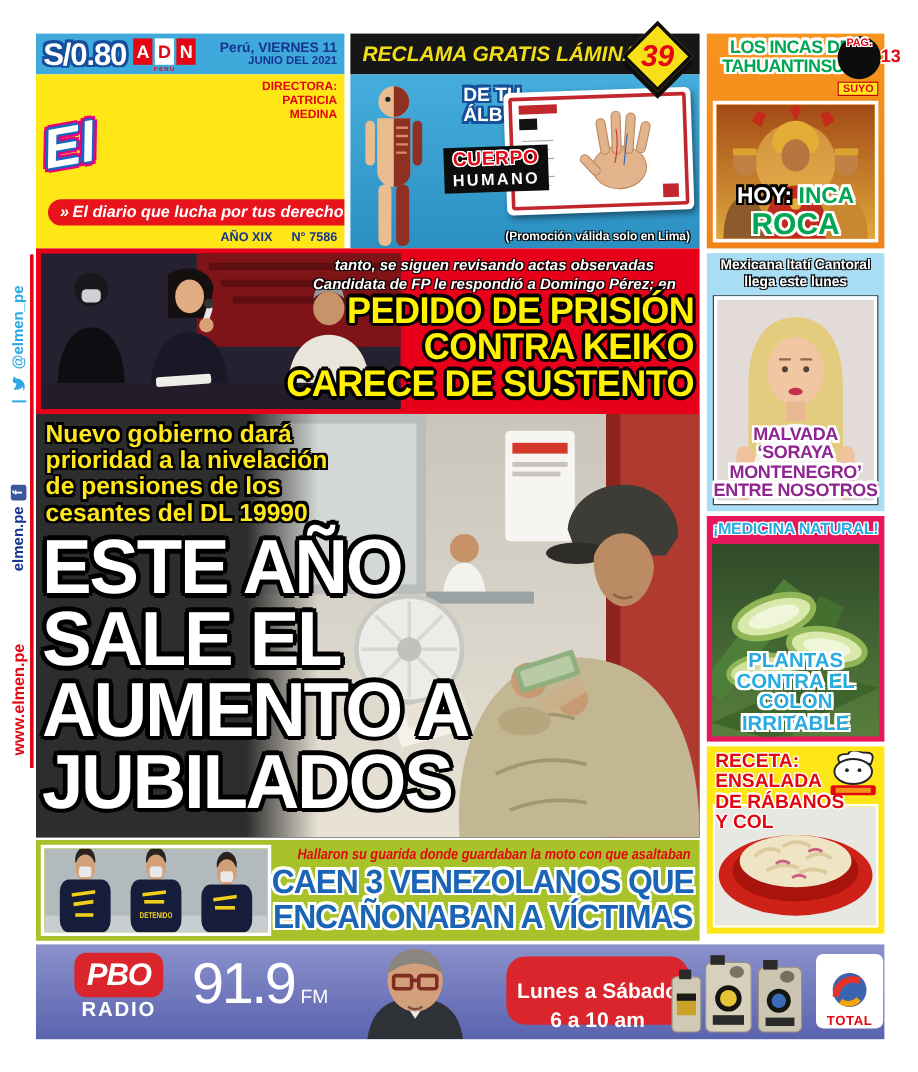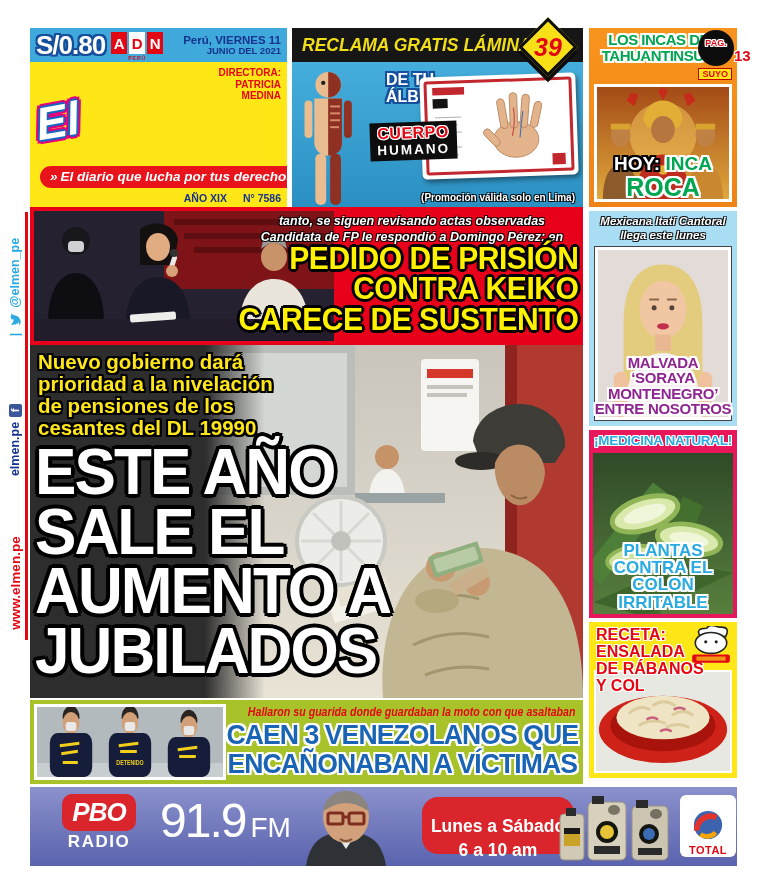--- a/index.html
+++ b/index.html
@@ -53,21 +53,21 @@
   .humano{display:block;font-size:13.5px;font-weight:700;color:#fff;letter-spacing:2px;}
   .lamina{position:absolute;right:6px;top:13px;width:156px;height:102px;background:#fff;border-radius:5px;transform:rotate(-2deg);box-shadow:2px 3px 5px rgba(0,0,0,.45);}
   .lamina-frame{position:absolute;inset:4px;border:3px solid #C1272D;border-radius:3px;overflow:hidden;}
   .validity{position:absolute;right:8px;bottom:4px;color:#fff;font-weight:700;font-size:10px;}
   .anat{position:absolute;left:2px;bottom:0;width:90px;height:138px;}
 
   
   .incas{left:589px;top:28px;width:148px;height:179px;background:linear-gradient(180deg,#F7941E,#EF8318);}
   .incatitle{position:absolute;left:0;right:0;top:4px;text-align:center;color:#00A651;font-weight:700;font-size:15px;line-height:1.05;letter-spacing:-.5px;z-index:2;}
   .pagcircle{position:absolute;top:2px;right:3px;width:36px;height:36px;border-radius:50%;background:#0d0d0d;text-align:center;z-index:4;}
-  .paglabel{display:block;margin-top:8px;font-size:9px;font-weight:700;color:#E30613;}
+  .paglabel{display:block;margin-top:0;font-size:9px;font-weight:700;color:#E30613;}
   .pagnum{display:block;margin-top:-1px;font-size:15px;font-weight:700;color:#E30613;padding-left:36px;}
   .suyo{position:absolute;top:40px;right:5px;background:#FFE61A;color:#E30613;font-weight:700;font-size:9px;padding:0 3px;border:1px solid #C00000;z-index:4;}
   .incaphoto{position:absolute;left:5px;right:5px;top:56px;bottom:5px;border:3px solid #fff;overflow:hidden;}
   .hoyline{position:absolute;left:0;right:0;bottom:32px;text-align:center;font-size:19px;font-weight:700;z-index:2;}
   .hoy{color:#fff;}
   .incaname{color:#00A651;}
   .roca{position:absolute;left:0;right:0;bottom:5px;text-align:center;font-size:25px;font-weight:700;color:#00A651;z-index:2;}
 
   
   .keiko{left:30px;top:207px;width:553px;height:138px;background:#E8001B;}
@@ -81,21 +81,21 @@
   
   .main{left:30px;top:345px;width:553px;height:353px;background:#2D2D2D;overflow:hidden;}
   .mphoto{position:absolute;left:175px;top:0;width:378px;height:353px;}
   .mkicker{position:absolute;left:8px;top:6px;color:#FFE61A;font-weight:700;font-size:20.5px;line-height:1.07;z-index:2;}
   .mkicker span{display:block;}
   .mhead{position:absolute;left:5px;top:98px;color:#fff;font-weight:700;font-size:64px;line-height:.93;letter-spacing:-2px;transform:scaleX(.97);transform-origin:left;z-index:2;}
   .mhead span{display:block;}
 
   
   .itati{left:589px;top:211px;width:148px;height:215px;background:#A9DDF3;}
-  .itkicker{position:absolute;left:0;right:0;top:4px;text-align:center;color:#fff;font-weight:700;font-style:italic;font-size:11.5px;line-height:1.2;z-index:2;}
+  .itkicker{position:absolute;left:0;right:0;top:4px;text-align:center;color:#fff;font-weight:700;font-size:11.5px;line-height:1.2;z-index:2;}
   .itphoto{position:absolute;left:6px;right:6px;top:36px;bottom:6px;border:3px solid #fff;box-shadow:0 0 0 1px #444;overflow:hidden;}
   .ithead{position:absolute;left:0;right:0;bottom:9px;text-align:center;color:#8E2590;font-weight:700;font-size:15px;line-height:1.04;letter-spacing:-.3px;z-index:3;}
   .ithead span{display:block;}
 
   .medic{left:589px;top:430px;width:148px;height:188px;background:#E8175C;}
   .medbanner{position:absolute;left:0;right:0;top:3px;text-align:center;color:#29ABE2;font-weight:700;font-size:13.5px;letter-spacing:-.3px;z-index:2;}
   .medphoto{position:absolute;left:4px;right:4px;top:23px;bottom:4px;overflow:hidden;}
   .medhead{position:absolute;left:0;right:0;bottom:7px;text-align:center;color:#29ABE2;font-weight:700;font-size:17px;line-height:1.02;z-index:3;}
   .medhead span{display:block;}
 
@@ -112,21 +112,21 @@
   .vhead{position:absolute;right:5px;top:21px;text-align:center;color:#1A64B5;font-weight:700;font-size:28px;line-height:1.02;letter-spacing:-1px;transform:scaleX(.95);transform-origin:right;}
   .vhead span{display:block;}
 
   
   .ad{left:30px;top:787px;width:707px;height:79px;background:linear-gradient(180deg,#8B91CC,#5A63AE);overflow:hidden;}
   .pbo{position:absolute;left:30px;top:7px;width:78px;text-align:center;}
   .pbobox{width:74px;height:37px;margin:0 auto;background:#D9252B;border-radius:10px;display:flex;align-items:center;justify-content:center;color:#fff;font-weight:700;font-style:italic;font-size:26px;letter-spacing:-1px;}
   .pbosub{margin-top:1px;color:#fff;font-weight:700;font-size:17px;letter-spacing:1.5px;}
   .freq{position:absolute;left:130px;top:8px;display:flex;align-items:baseline;color:#fff;}
   .freqnum{font-size:48px;font-weight:400;letter-spacing:-2px;line-height:1.1;}
-  .freqband{font-size:28px;font-weight:400;margin-left:5px;}
+  .freqband{font-size:16px;font-weight:400;margin-left:5px;}
   .host{position:absolute;left:268px;top:0;width:96px;height:79px;}
   .sched{position:absolute;left:392px;top:10px;width:152px;height:57px;background:#D9252B;border-radius:16px;color:#fff;text-align:center;font-weight:700;font-size:17.5px;line-height:1.35;padding-top:18px;box-sizing:border-box;}
   .bottles{position:absolute;left:526px;top:5px;width:116px;height:72px;}
   .total{position:absolute;left:650px;top:8px;width:56px;height:62px;background:#fff;border-radius:6px;text-align:center;padding-top:14px;box-sizing:border-box;}
   .totaltxt{font-size:11px;font-weight:700;color:#E30613;letter-spacing:.5px;margin-top:-1px;}
 
   
   .soc{position:absolute;display:flex;align-items:center;justify-content:center;gap:5px;white-space:nowrap;transform:rotate(-90deg);font-weight:700;}
   .soc-tw{width:130px;height:16px;left:-50px;top:279px;color:#2BA9E0;font-size:12.5px;}
   .soc-fb{width:120px;height:16px;left:-45px;top:432px;color:#16338E;font-size:12.5px;}

